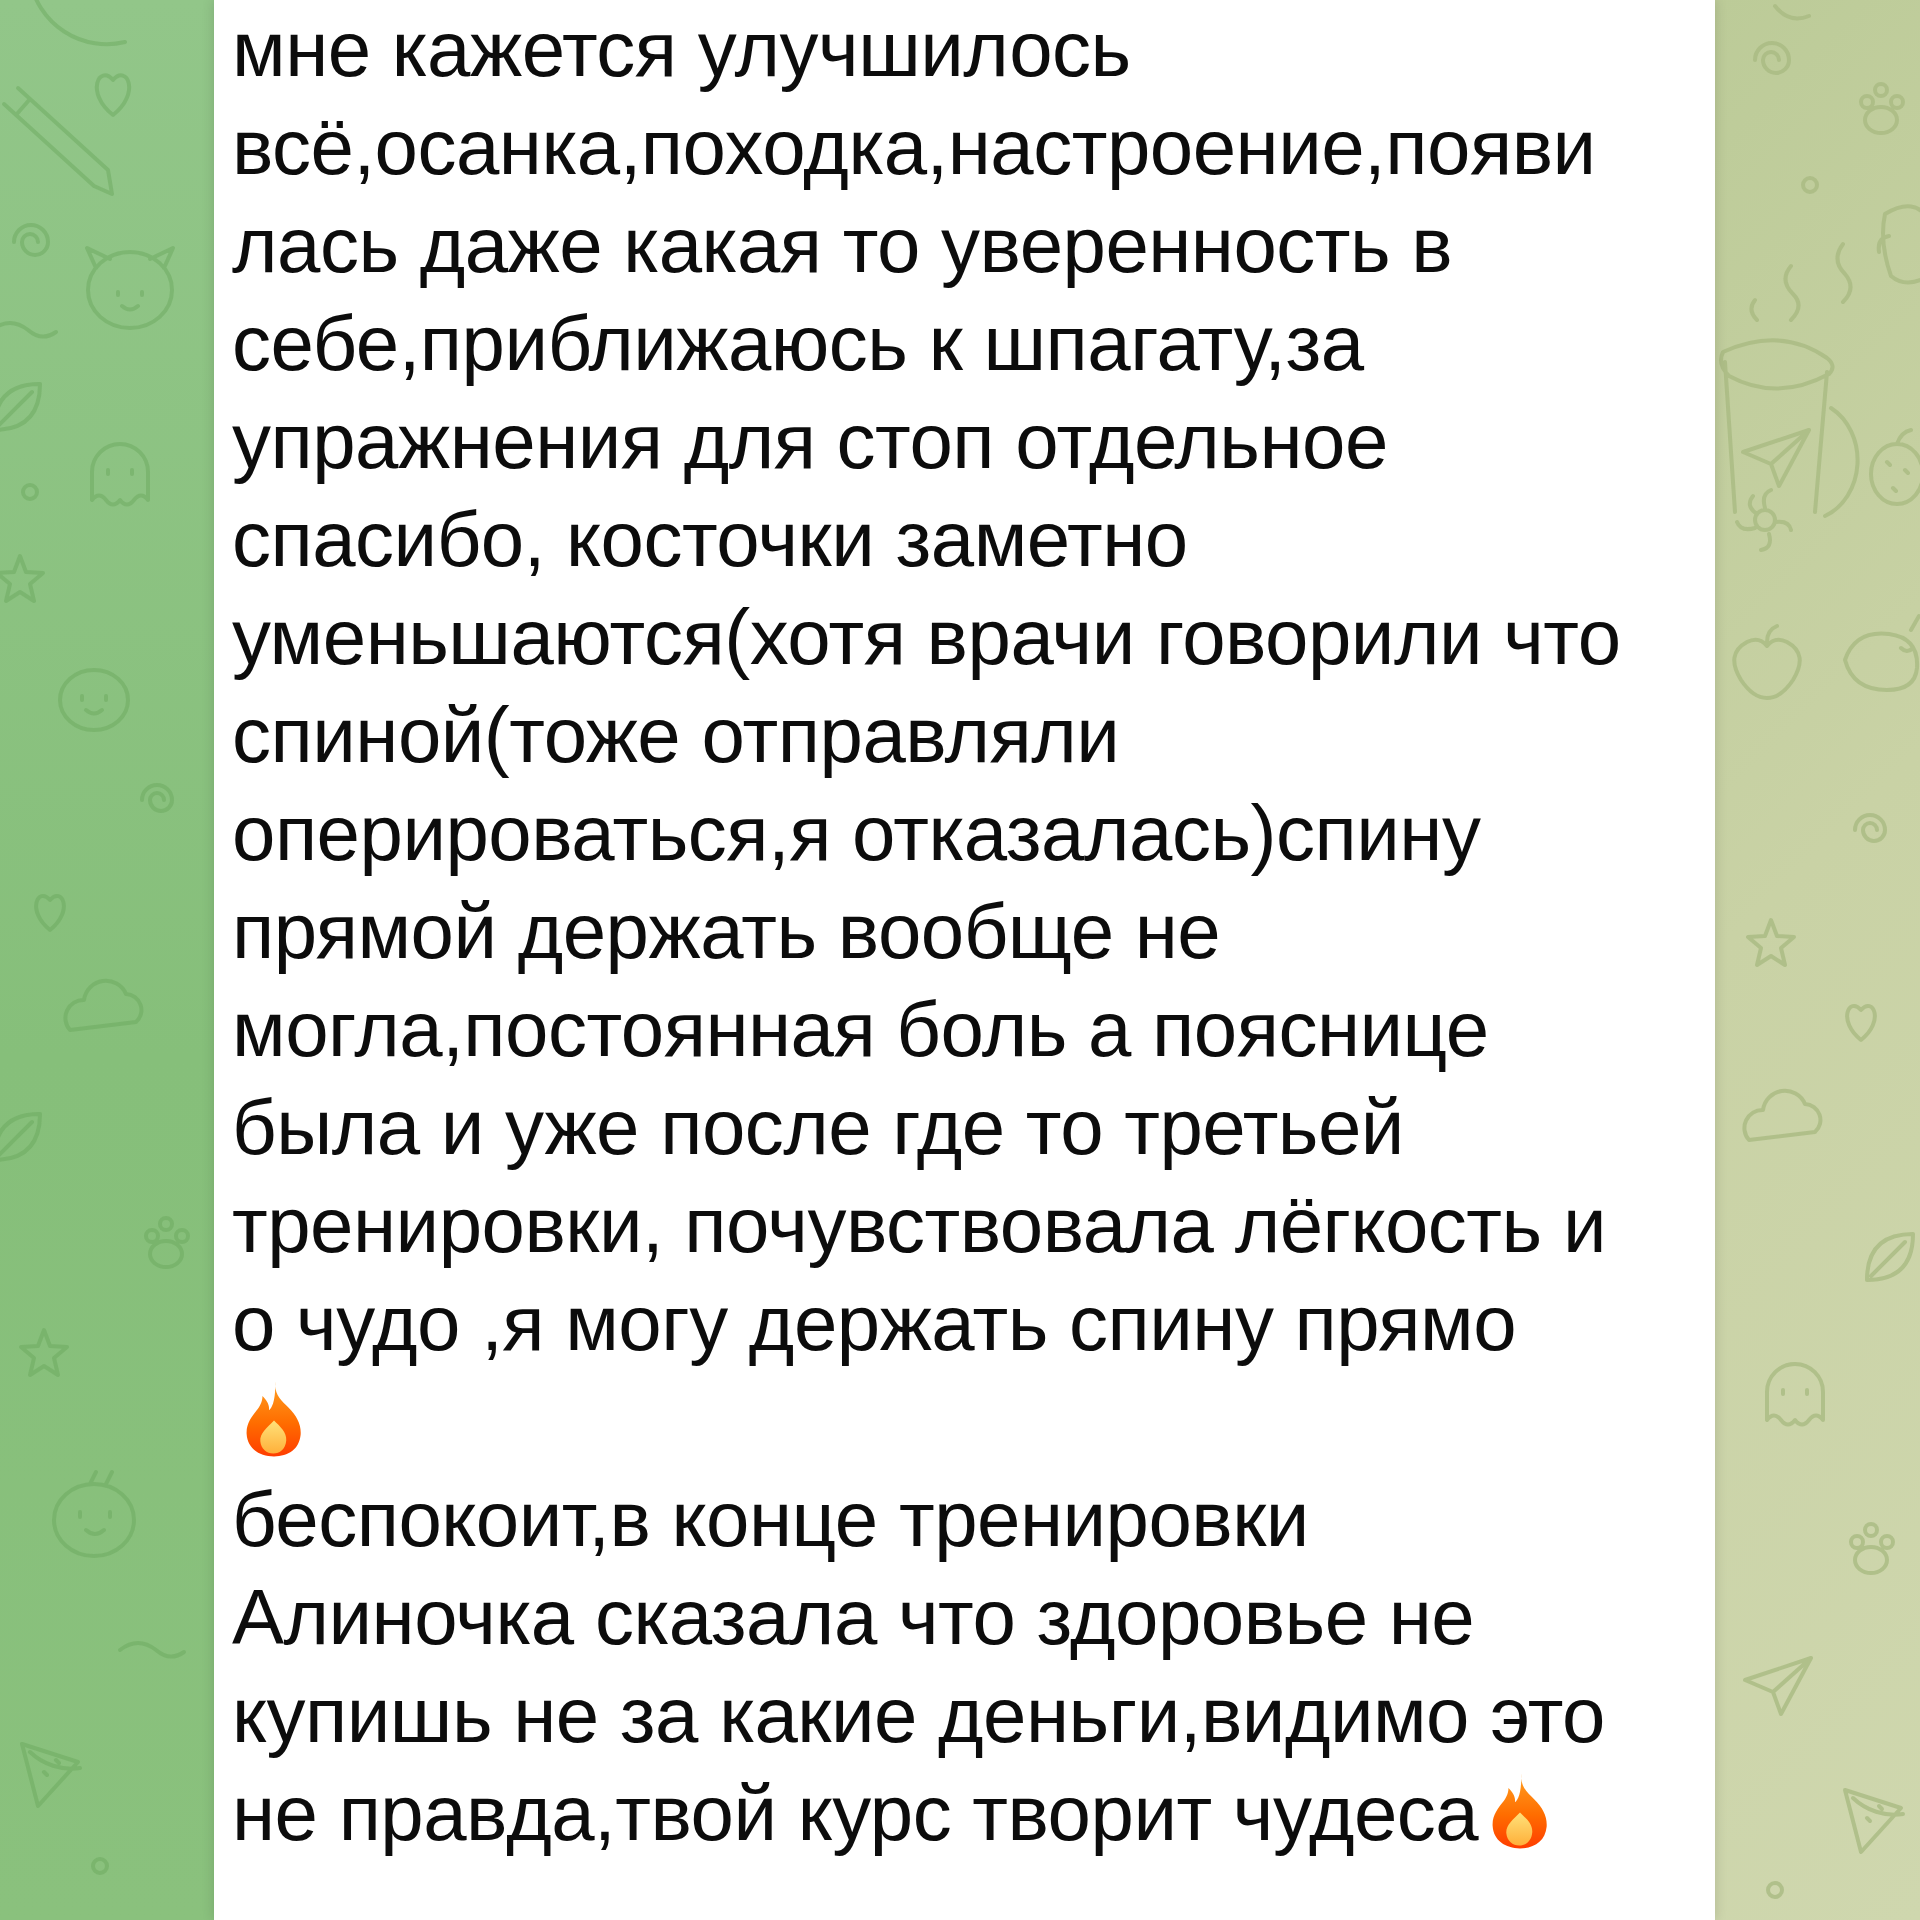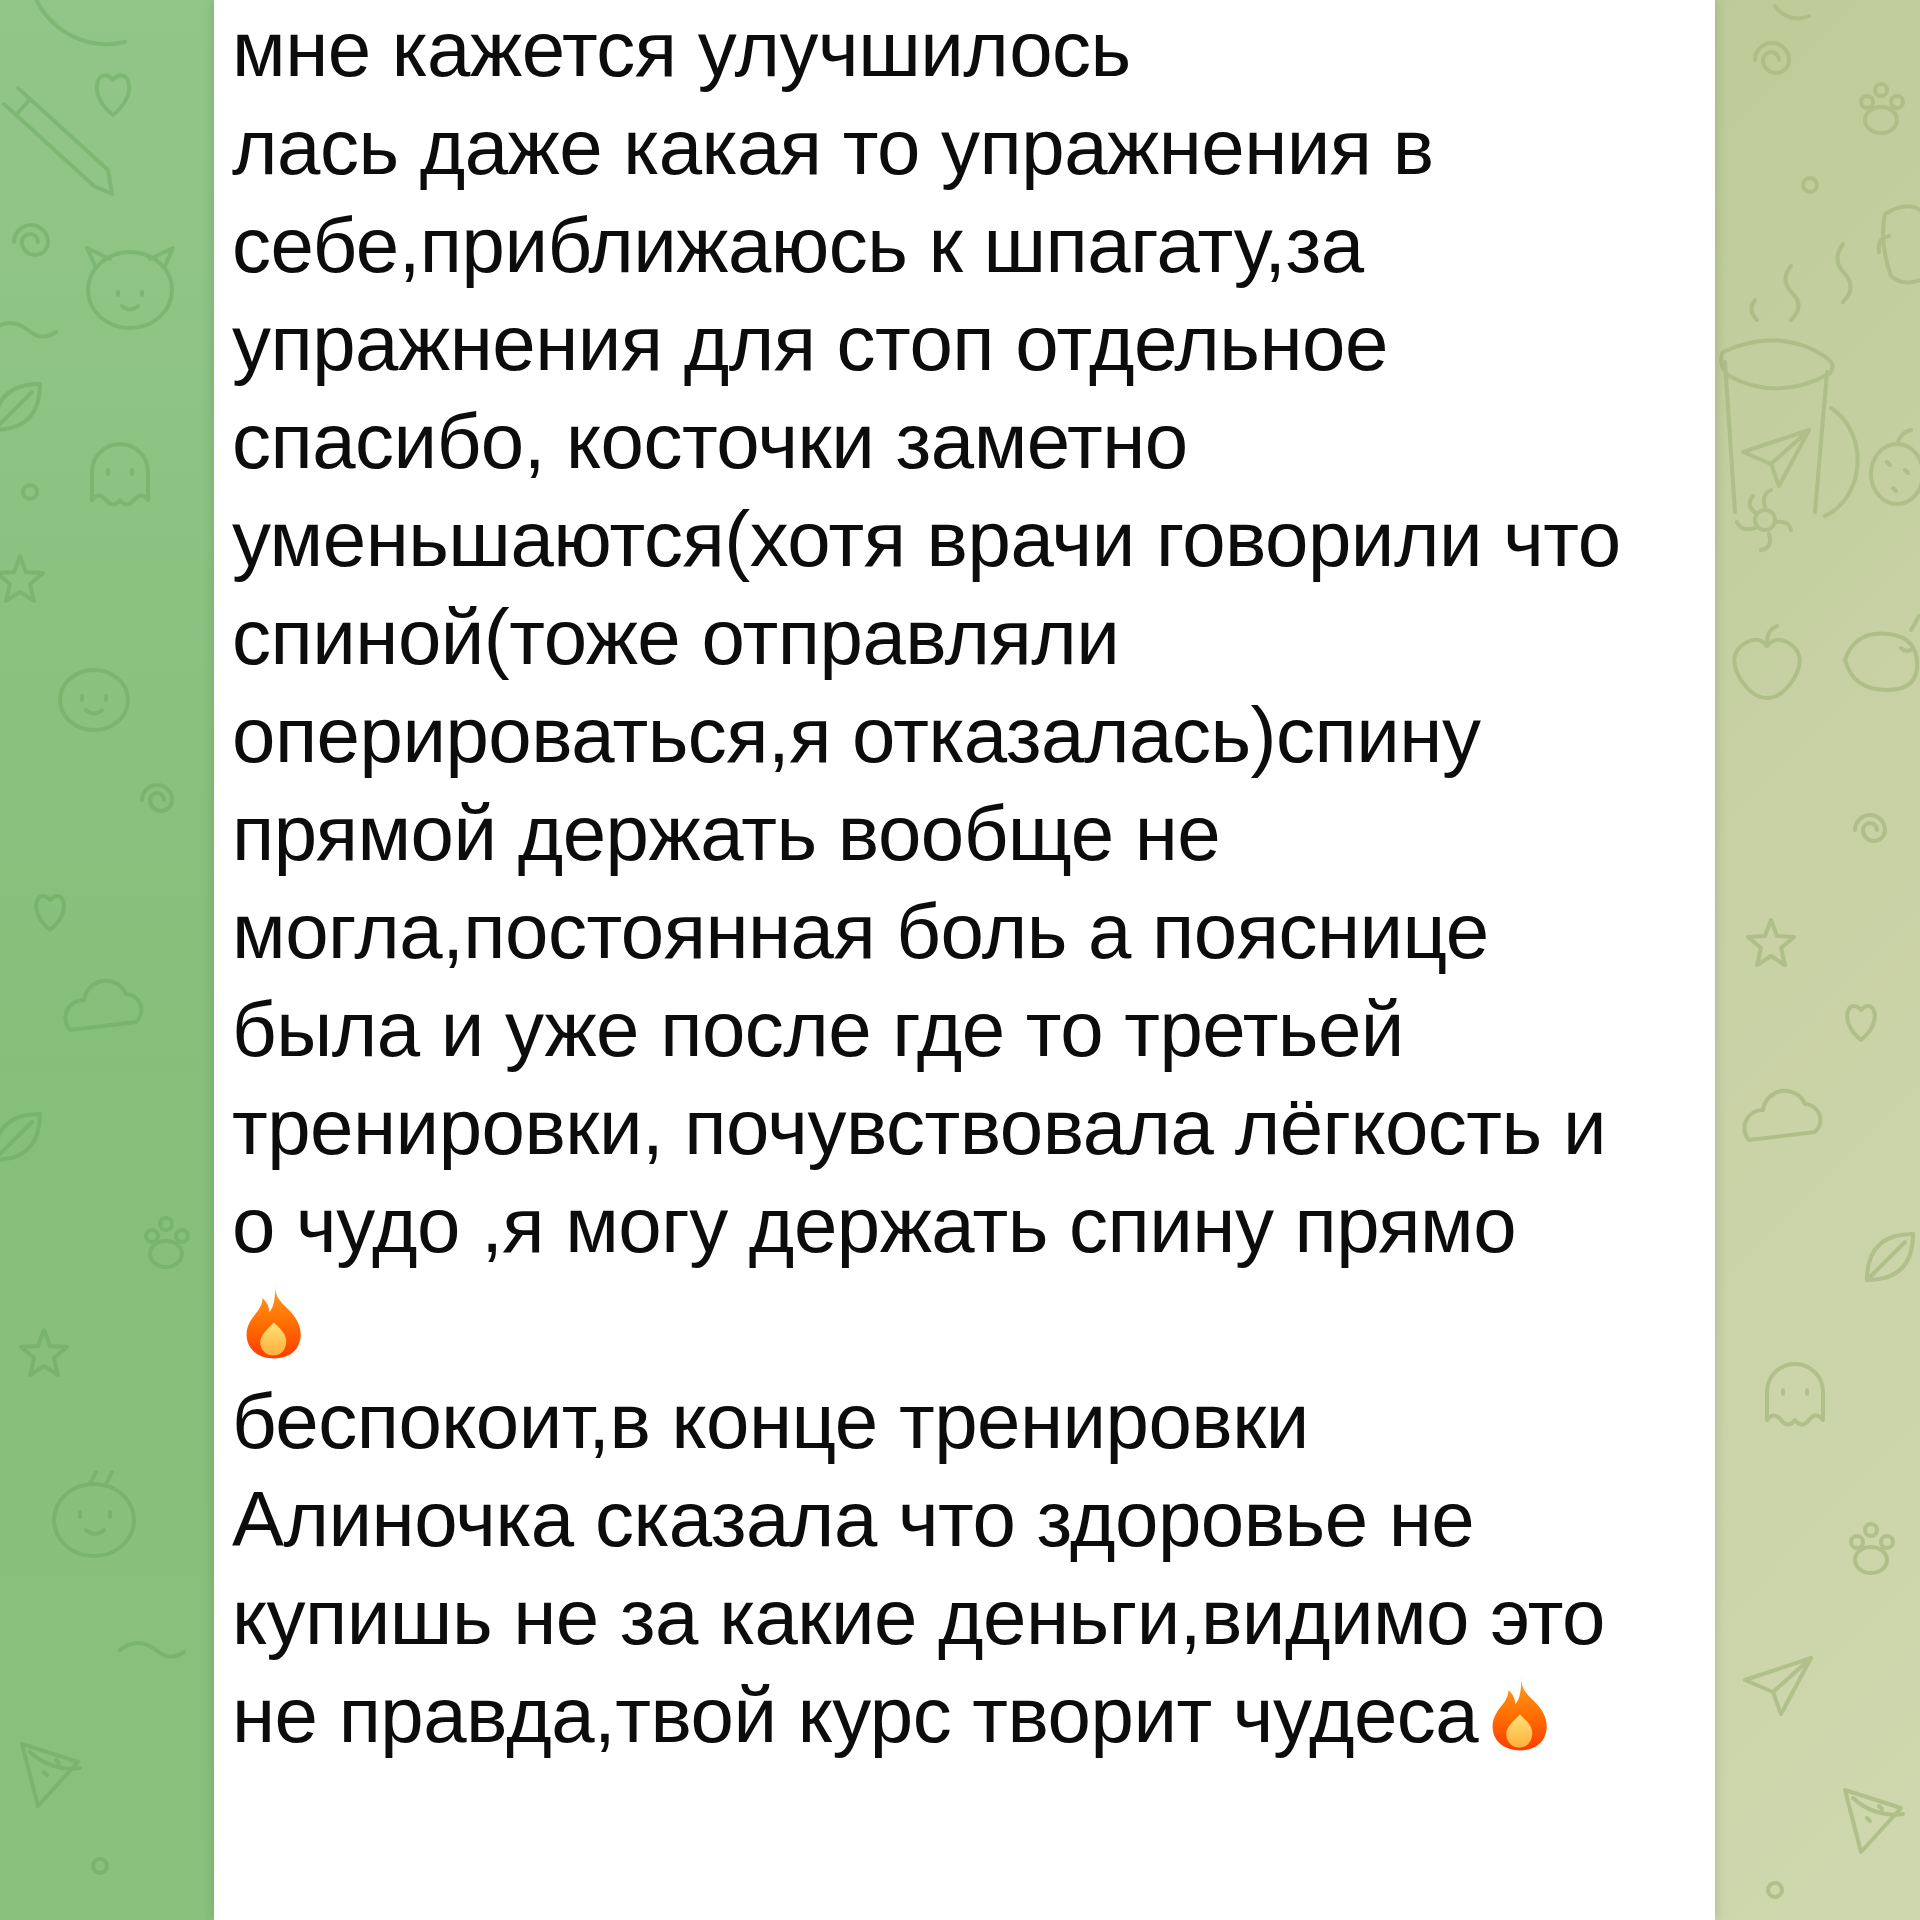--- a/index.html
+++ b/index.html
@@ -117,21 +117,22 @@
     <path d="M140,1560 a16,13 0 1 0 32,0 a16,13 0 1 0 -32,0 M136,1542 a6,6 0 1 0 12,0 a6,6 0 1 0 -12,0 M150,1530 a6,6 0 1 0 12,0 a6,6 0 1 0 -12,0 M166,1542 a6,6 0 1 0 12,0 a6,6 0 1 0 -12,0"></path>
     <path d="M30,1680 l66,-22 -30,56 -8,-22 Z M58,1692 l38,-34"></path>
     <path d="M130,1790 l56,18 -40,44 Z M138,1798 a60,60 0 0 0 50,16 M152,1818 l3,3 M164,1806 l3,3"></path>
     <circle cx="60" cy="1890" r="7"></circle>
   </svg>
 </div>
 
 <div class="bubble">
   <div class="message-text">
       <div class="line"><span>мне кажется улучшилось</span></div>
-      <div class="line"><span>лась даже какая то упражнения в</span></div>
+      <div class="line"><span>всё,осанка,походка,настроение,появи</span></div>
+      <div class="line"><span>лась даже какая то уверенность в</span></div>
       <div class="line"><span>себе,приближаюсь к шпагату,за</span></div>
       <div class="line"><span>упражнения для стоп отдельное</span></div>
       <div class="line"><span>спасибо, косточки заметно</span></div>
       <div class="line"><span>уменьшаются(хотя врачи говорили что</span></div>
       <div class="line"><span>спиной(тоже отправляли</span></div>
       <div class="line"><span>оперироваться,я отказалась)спину</span></div>
       <div class="line"><span>прямой держать вообще не</span></div>
       <div class="line"><span>могла,постоянная боль а пояснице</span></div>
       <div class="line"><span>была и уже после где то третьей</span></div>
       <div class="line"><span>тренировки, почувствовала лёгкость и</span></div>

